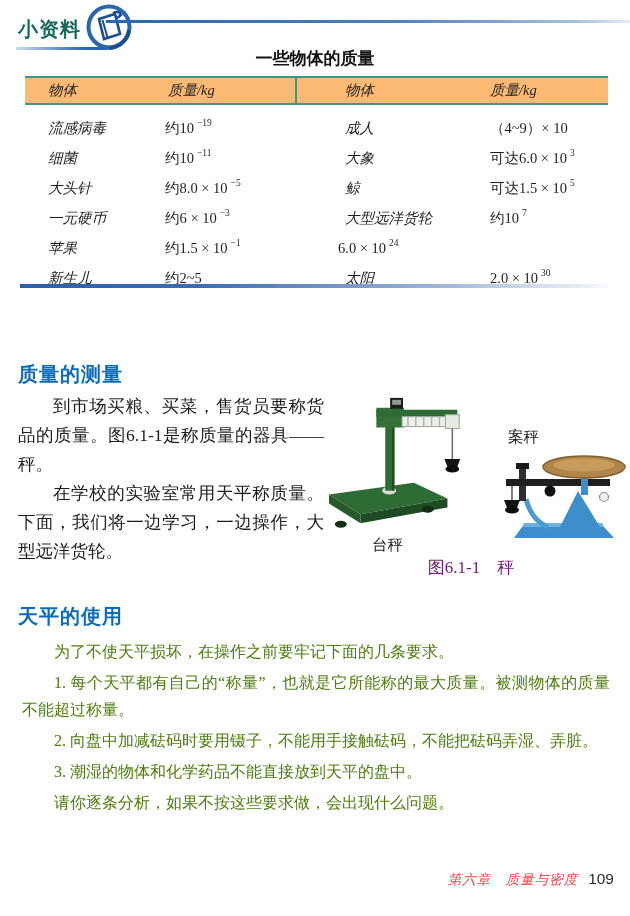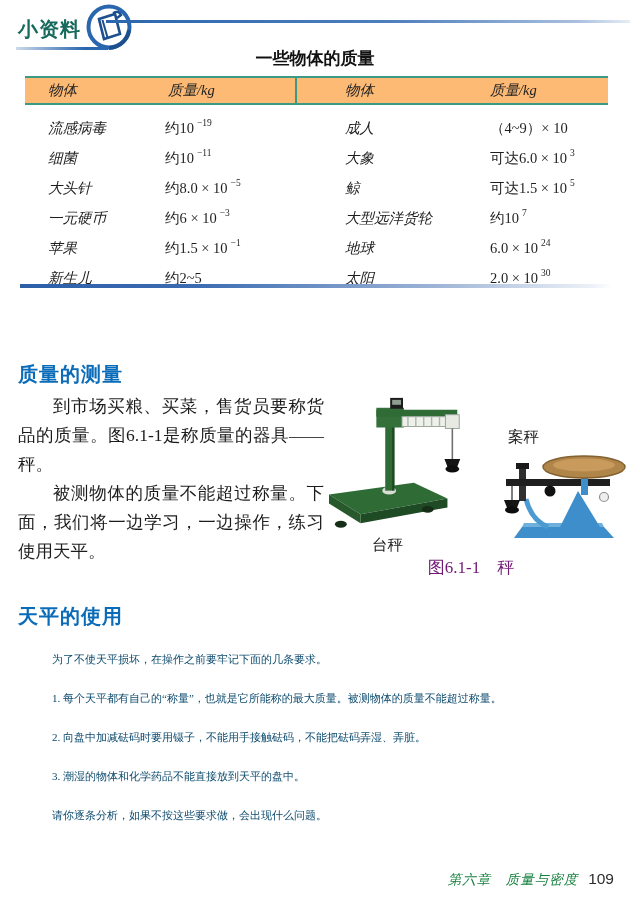--- a/index.html
+++ b/index.html
@@ -38,34 +38,34 @@
     background:linear-gradient(to right,#2d5fa8 0%,#3b6cb2 30%,#9db4d6 70%,#eef2f8 97%,#ffffff 100%);}
 
   
   .sec-heading{position:absolute;font-family:"Liberation Sans","DejaVu Sans",sans-serif;
     font-weight:bold;font-size:20px;color:#0a6cb8;letter-spacing:1px;}
   #heading-1{left:18px;top:344px;}
   #heading-2{left:18px;top:586px;}
   .text-col{position:absolute;left:18px;top:392px;width:306px;}
   .text-col p{margin:0;font-size:17.5px;line-height:29px;text-align:justify;text-indent:2em;color:#1c1c1c;}
   .body-col{position:absolute;left:18px;top:634px;width:596px;}
-  .body-col p{margin:12px;font-size:11px;line-height:27px;text-align:justify;text-indent:2em;color:#0c4a6e;}
+  .body-col p{margin:4px;font-size:16px;line-height:27px;text-align:justify;text-indent:2em;color:#4d7c0f;}
 
   
   .fig-platform{position:absolute;left:326px;top:390px;width:154px;height:150px;}
   .fig-counter{position:absolute;left:486px;top:441px;width:142px;height:102px;}
   .fig-label{position:absolute;font-size:15.5px;color:#222;}
   #label-platform{left:372px;top:535px;}
   #label-counter{left:508px;top:427px;}
   .fig-caption{position:absolute;left:386px;top:556px;width:170px;text-align:center;
     font-size:17px;color:#701a75;}
 
   
   .footer{position:absolute;right:16px;top:870px;display:flex;align-items:baseline;gap:10px;}
-  .footer-chapter{font-size:13.5px;color:#15803d;font-style:italic;letter-spacing:1px;}
+  .footer-chapter{font-size:13.5px;color:#ef4444;font-style:italic;letter-spacing:1px;}
   .footer-page{font-family:"Liberation Sans","DejaVu Sans",sans-serif;font-size:15.5px;color:#2c2c2c;}
 </style>
 </head>
 <body>
 
 <div class="page">
 
   <span class="badge-label">小资料</span>
   <svg class="badge-icon" viewBox="0 0 46 46">
     <circle cx="23" cy="23" r="20.5" fill="#ffffff" stroke="#2a66ae" stroke-width="4"></circle>
@@ -106,37 +106,36 @@
         </div>
         <div class="trow">
           <div class="tcell c1">一元硬币</div>
           <div class="tcell c2">约6 × 10<sup>−3</sup></div>
           <div class="tcell c3">大型远洋货轮</div>
           <div class="tcell c4">约10<sup>7</sup></div>
         </div>
         <div class="trow">
           <div class="tcell c1">苹果</div>
           <div class="tcell c2">约1.5 × 10<sup>−1</sup></div>
-          <div class="tcell c3">地球</div>
           <div class="tcell c4">6.0 × 10<sup>24</sup></div>
         </div>
         <div class="trow">
           <div class="tcell c1">新生儿</div>
           <div class="tcell c2">约2~5</div>
           <div class="tcell c3">太阳</div>
           <div class="tcell c4">2.0 × 10<sup>30</sup></div>
         </div>
       </div>
   </div>
   <div class="table-bottom-line"></div>
 
   <h2 class="sec-heading" id="heading-1">质量的测量</h2>
   <div class="text-col">
     <p>到市场买粮、买菜，售货员要称货品的质量。图6.1-1是称质量的器具——秤。</p>
-    <p>被测物体的质量不能超过称量。下面，我们将一边学习，一边操作，练习使用天平。</p>
+    <p>在学校的实验室常用天平称质量。下面，我们将一边学习，一边操作，大型远洋货轮。</p>
   </div>
 
   <svg class="fig-platform" viewBox="0 0 154 152">
     <polygon points="2,106 88,94 122,110 34,126" fill="#2f6b35"></polygon>
     <polygon points="34,126 122,110 122,119 34,135" fill="#1e4a24"></polygon>
     <polygon points="2,106 34,126 34,135 2,115" fill="#27592c"></polygon>
     <ellipse cx="14" cy="136" rx="6" ry="3.5" fill="#162e18"></ellipse>
     <ellipse cx="102" cy="121" rx="6" ry="3.5" fill="#162e18"></ellipse>
     <ellipse cx="63" cy="102" rx="7" ry="4" fill="#d8ded4"></ellipse>
     <rect x="59" y="26" width="8" height="76" fill="#2f6b35"></rect>

